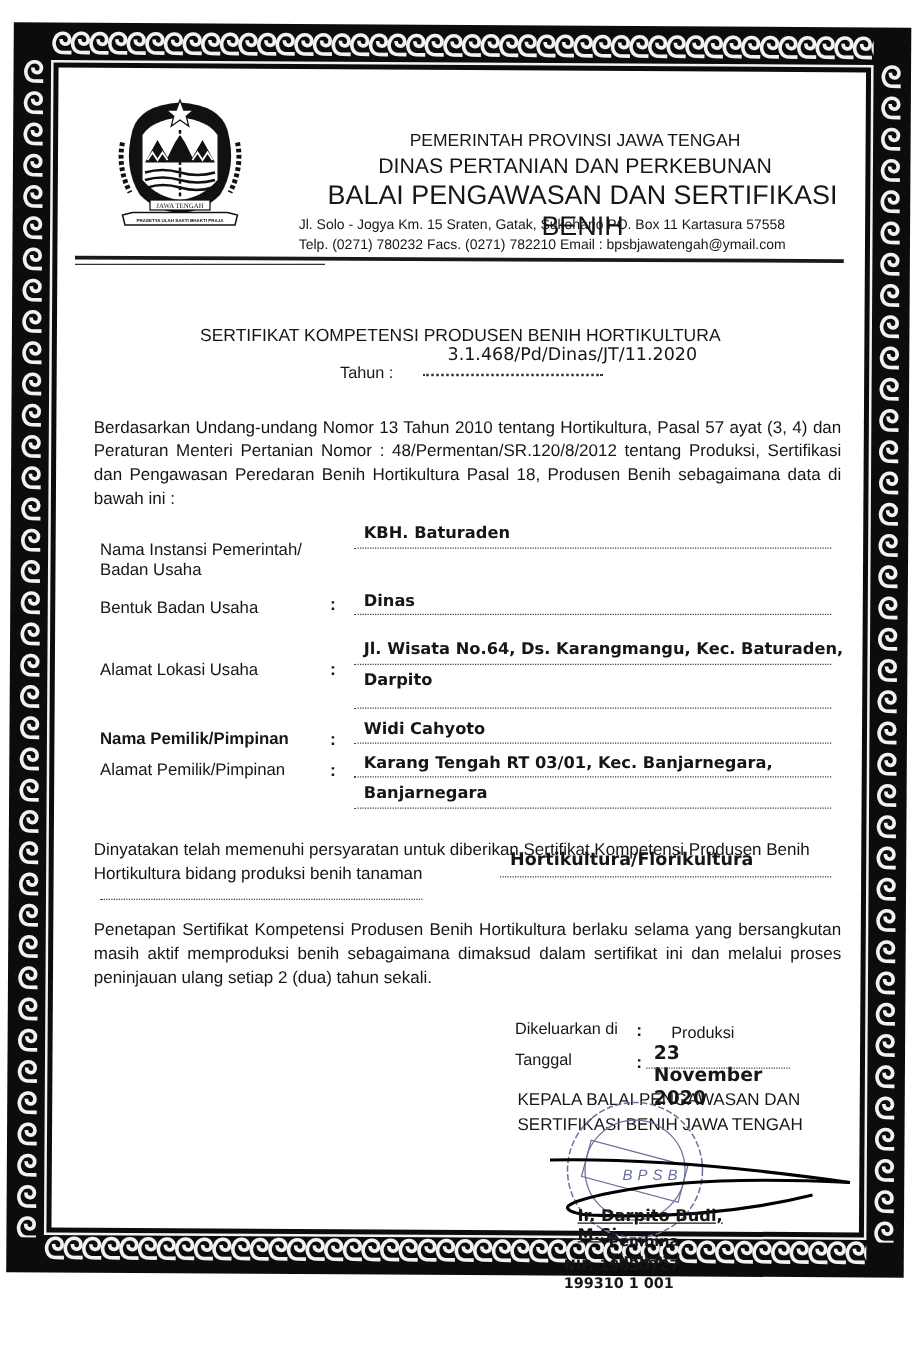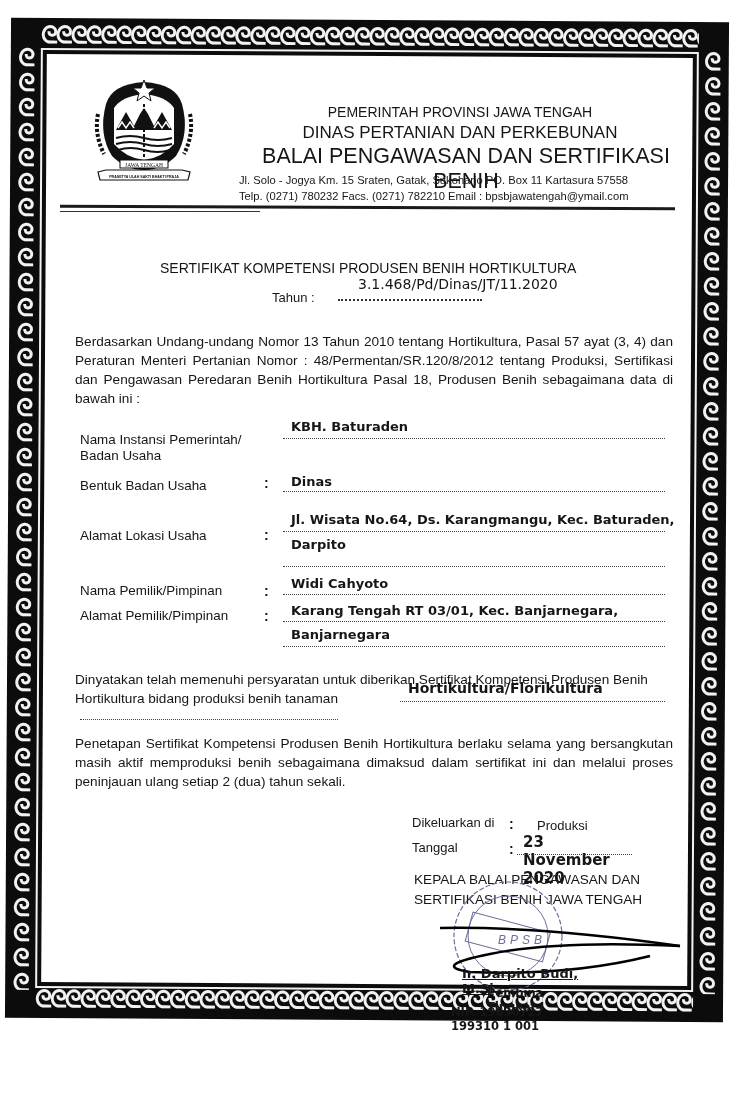--- a/index.html
+++ b/index.html
@@ -127,21 +127,21 @@
   <div class="fval" style="top:458px;">Dinas</div>
   <div class="dotline" style="top:475px;"></div>
 
   <div class="field-label" style="top:512px;">Alamat Lokasi Usaha</div>
   <div class="colon" style="left:264px; top:511px;">:</div>
   <div class="fval" style="top:496px;">Jl. Wisata No.64, Ds. Karangmangu, Kec. Baturaden,</div>
   <div class="dotline" style="top:515px;"></div>
   <div class="fval" style="top:521px;">Darpito</div>
   <div class="dotline" style="top:550px;"></div>
 
-  <div class="field-label" style="top:567px;">Nama Pemilik/Pimpinan</div>
+  <div class="field-label" style="top:567px;font-weight:bold;">Nama Pemilik/Pimpinan</div>
   <div class="colon" style="left:264px; top:567px;">:</div>
   <div class="fval" style="top:560px;">Widi Cahyoto</div>
   <div class="dotline" style="top:578px;"></div>
 
   <div class="field-label" style="top:592px;">Alamat Pemilik/Pimpinan</div>
   <div class="colon" style="left:264px; top:592px;">:</div>
   <div class="fval" style="top:587px;">Karang Tengah RT 03/01, Kec. Banjarnegara,</div>
   <div class="dotline" style="top:605px;"></div>
   <div class="fval" style="top:611px;">Banjarnegara</div>
   <div class="dotline" style="top:630px;"></div>

